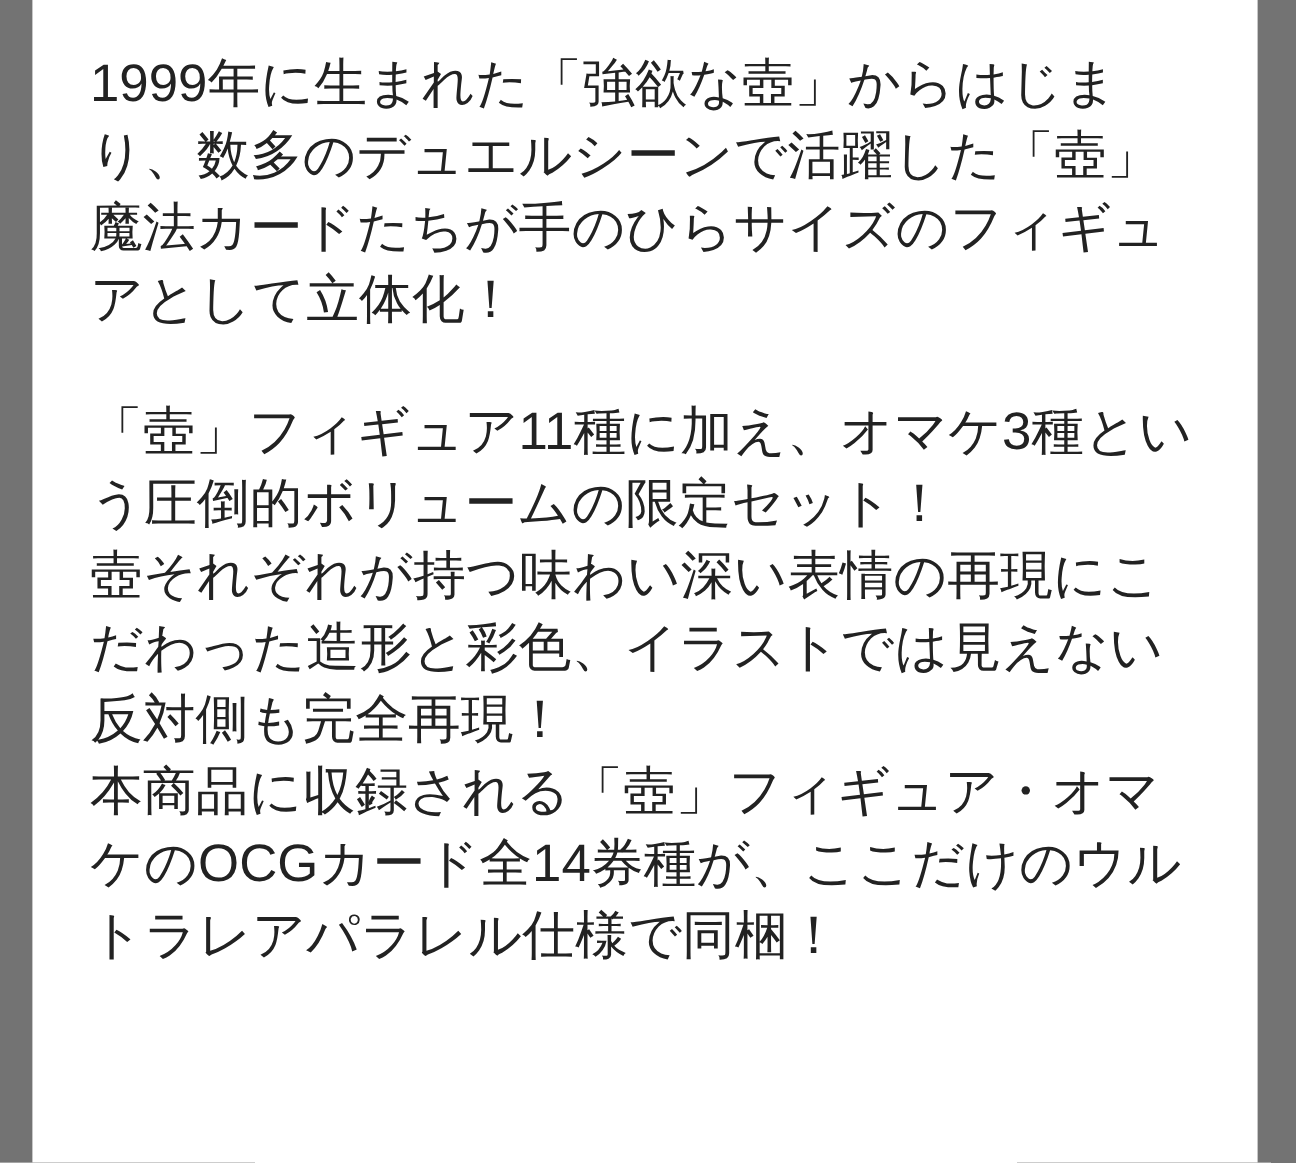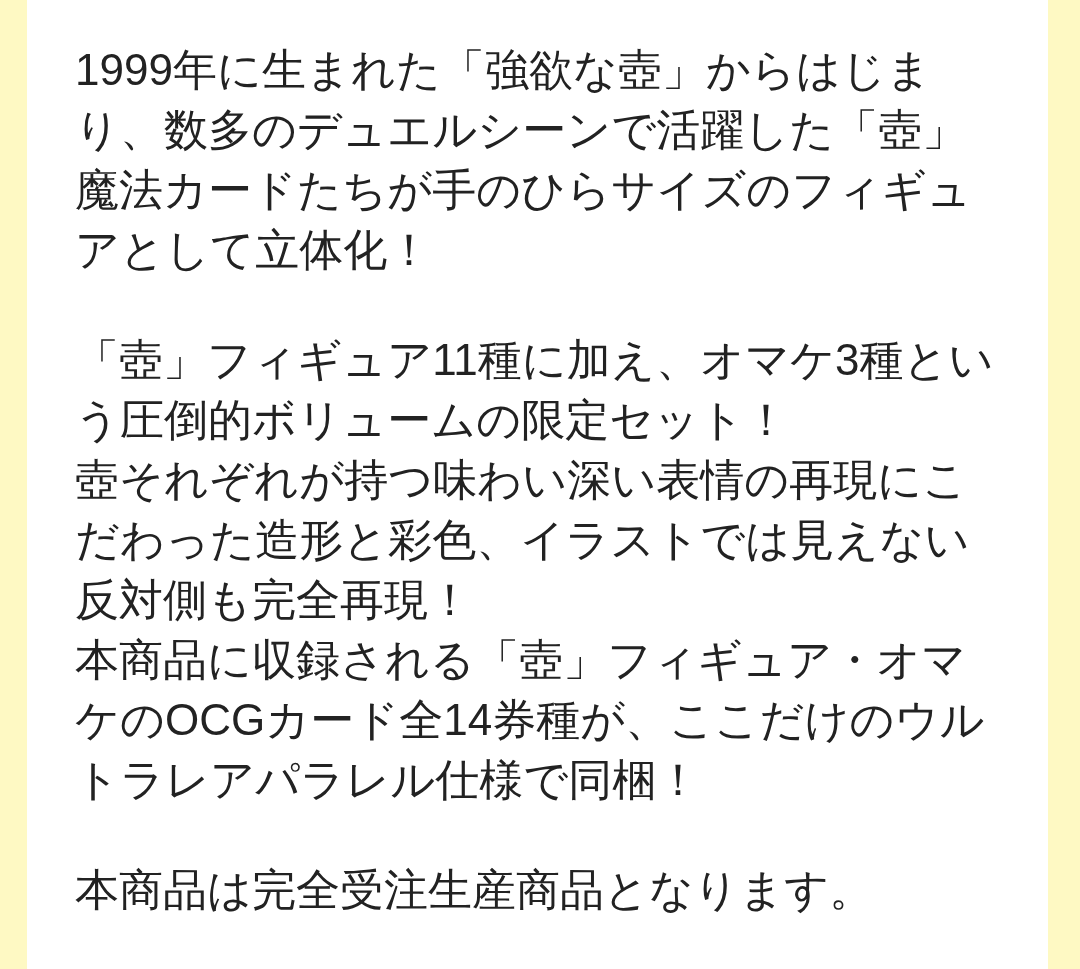--- a/index.html
+++ b/index.html
@@ -6,21 +6,21 @@
     margin: 0;
     padding: 0;
   }
   body {
     background: #ededed;
   }
   .screen {
     position: relative;
     width: 1080px;
     height: 969px;
-    background: #fef9c3;
+    background: #737373;
     overflow: hidden;
   }
   .panel {
     position: absolute;
     left: 27px;
     top: 0;
     width: 1021px;
     height: 969px;
     background: #ffffff;
     box-sizing: border-box;
@@ -41,15 +41,14 @@
 </style>
 </head>
 <body>
 
 <div class="screen">
   <div class="panel">
     <p class="para">1999年に生まれた「強欲な壺」からはじまり、数多のデュエルシーンで活躍した「壺」魔法カードたちが手のひらサイズのフィギュアとして立体化！</p>
     <p class="para">「壺」フィギュア11種に加え、オマケ3種という圧倒的ボリュームの限定セット！
 壺それぞれが持つ味わい深い表情の再現にこだわった造形と彩色、イラストでは見えない反対側も完全再現！
 本商品に収録される「壺」フィギュア・オマケのOCGカード全14券種が、ここだけのウルトラレアパラレル仕様で同梱！</p>
-    <p class="para">本商品は完全受注生産商品となります。</p>
   </div>
 </div>
 
 </body></html>

